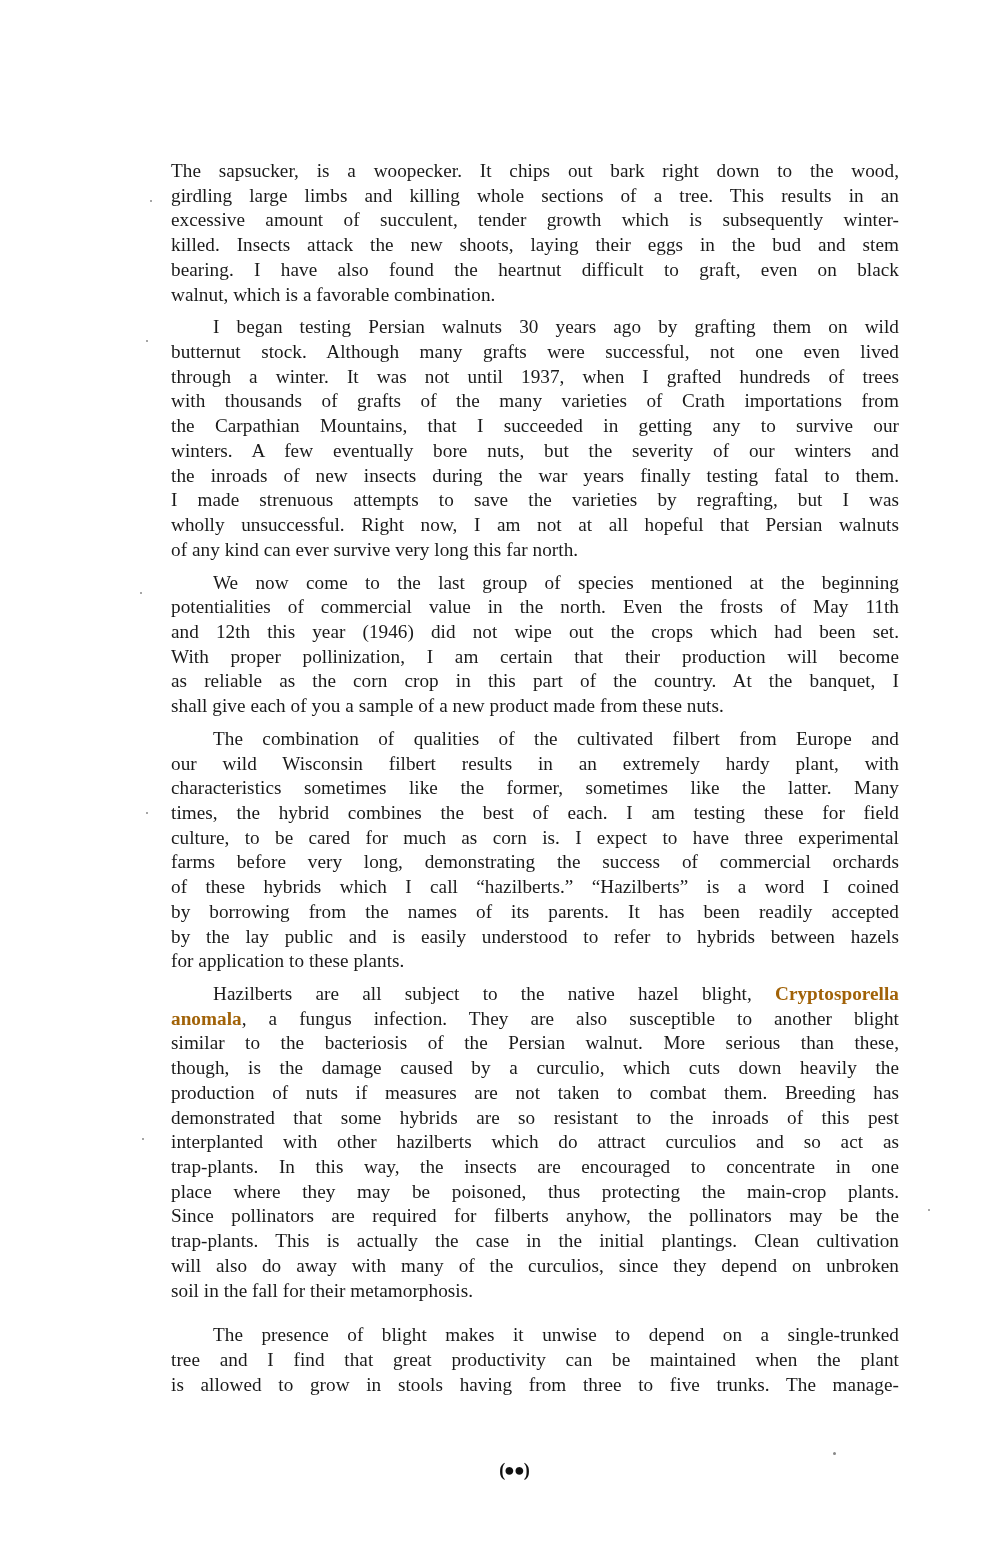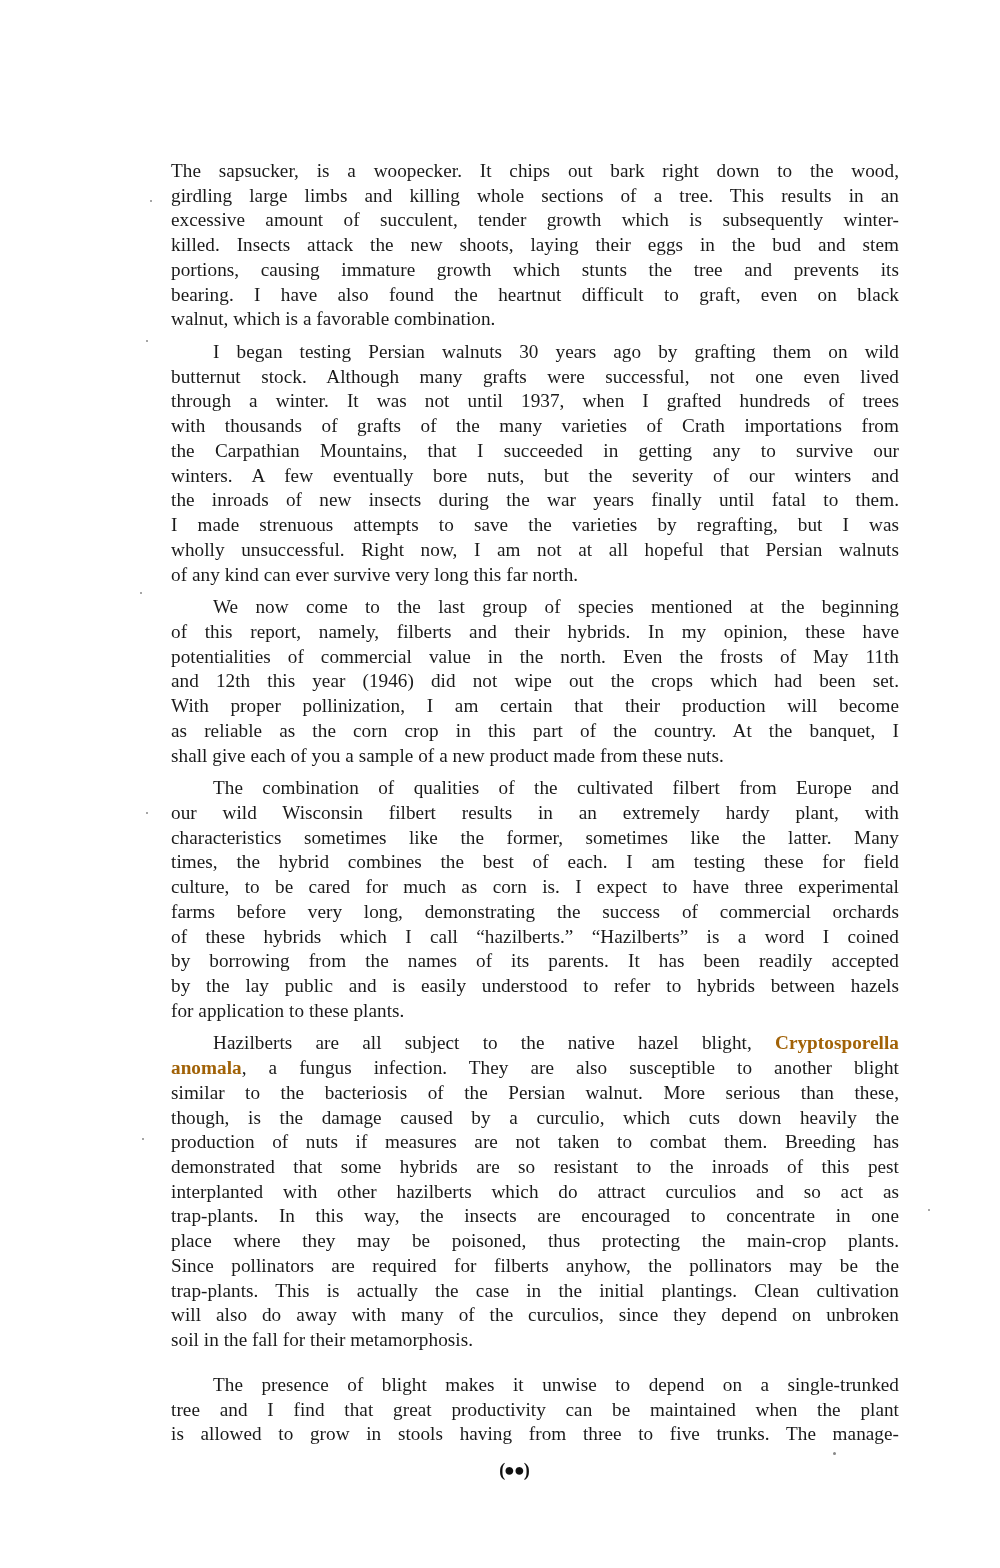--- a/index.html
+++ b/index.html
@@ -24,41 +24,39 @@
 </style>
 </head>
 <body>
 
 <div class="page">
   <div class="para">
     <span class="line">The sapsucker, is a woopecker. It chips out bark right down to the wood,</span>
     <span class="line">girdling large limbs and killing whole sections of a tree. This results in an</span>
     <span class="line">excessive amount of succulent, tender growth which is subsequently winter-</span>
     <span class="line">killed. Insects attack the new shoots, laying their eggs in the bud and stem</span>
-    <span class="line">portions, causing immature growth which stunts the tree and prevents its</span>
     <span class="line">bearing. I have also found the heartnut difficult to graft, even on black</span>
     <span class="line last">walnut, which is a favorable combination.</span>
   </div>
 
   <div class="para">
     <span class="line" style="padding-left:42px">I began testing Persian walnuts 30 years ago by grafting them on wild</span>
     <span class="line">butternut stock. Although many grafts were successful, not one even lived</span>
     <span class="line">through a winter. It was not until 1937, when I grafted hundreds of trees</span>
     <span class="line">with thousands of grafts of the many varieties of Crath importations from</span>
     <span class="line">the Carpathian Mountains, that I succeeded in getting any to survive our</span>
     <span class="line">winters. A few eventually bore nuts, but the severity of our winters and</span>
-    <span class="line">the inroads of new insects during the war years finally until fatal to them.</span>
+    <span class="line">the inroads of new insects during the war years finally testing fatal to them.</span>
     <span class="line">I made strenuous attempts to save the varieties by regrafting, but I was</span>
     <span class="line">wholly unsuccessful. Right now, I am not at all hopeful that Persian walnuts</span>
     <span class="line last">of any kind can ever survive very long this far north.</span>
   </div>
 
   <div class="para">
     <span class="line" style="padding-left:42px">We now come to the last group of species mentioned at the beginning</span>
-    <span class="line">of this report, namely, filberts and their hybrids. In my opinion, these have</span>
     <span class="line">potentialities of commercial value in the north. Even the frosts of May 11th</span>
     <span class="line">and 12th this year (1946) did not wipe out the crops which had been set.</span>
     <span class="line">With proper pollinization, I am certain that their production will become</span>
     <span class="line">as reliable as the corn crop in this part of the country. At the banquet, I</span>
     <span class="line last">shall give each of you a sample of a new product made from these nuts.</span>
   </div>
 
   <div class="para">
     <span class="line" style="padding-left:42px">The combination of qualities of the cultivated filbert from Europe and</span>
     <span class="line">our wild Wisconsin filbert results in an extremely hardy plant, with</span>

